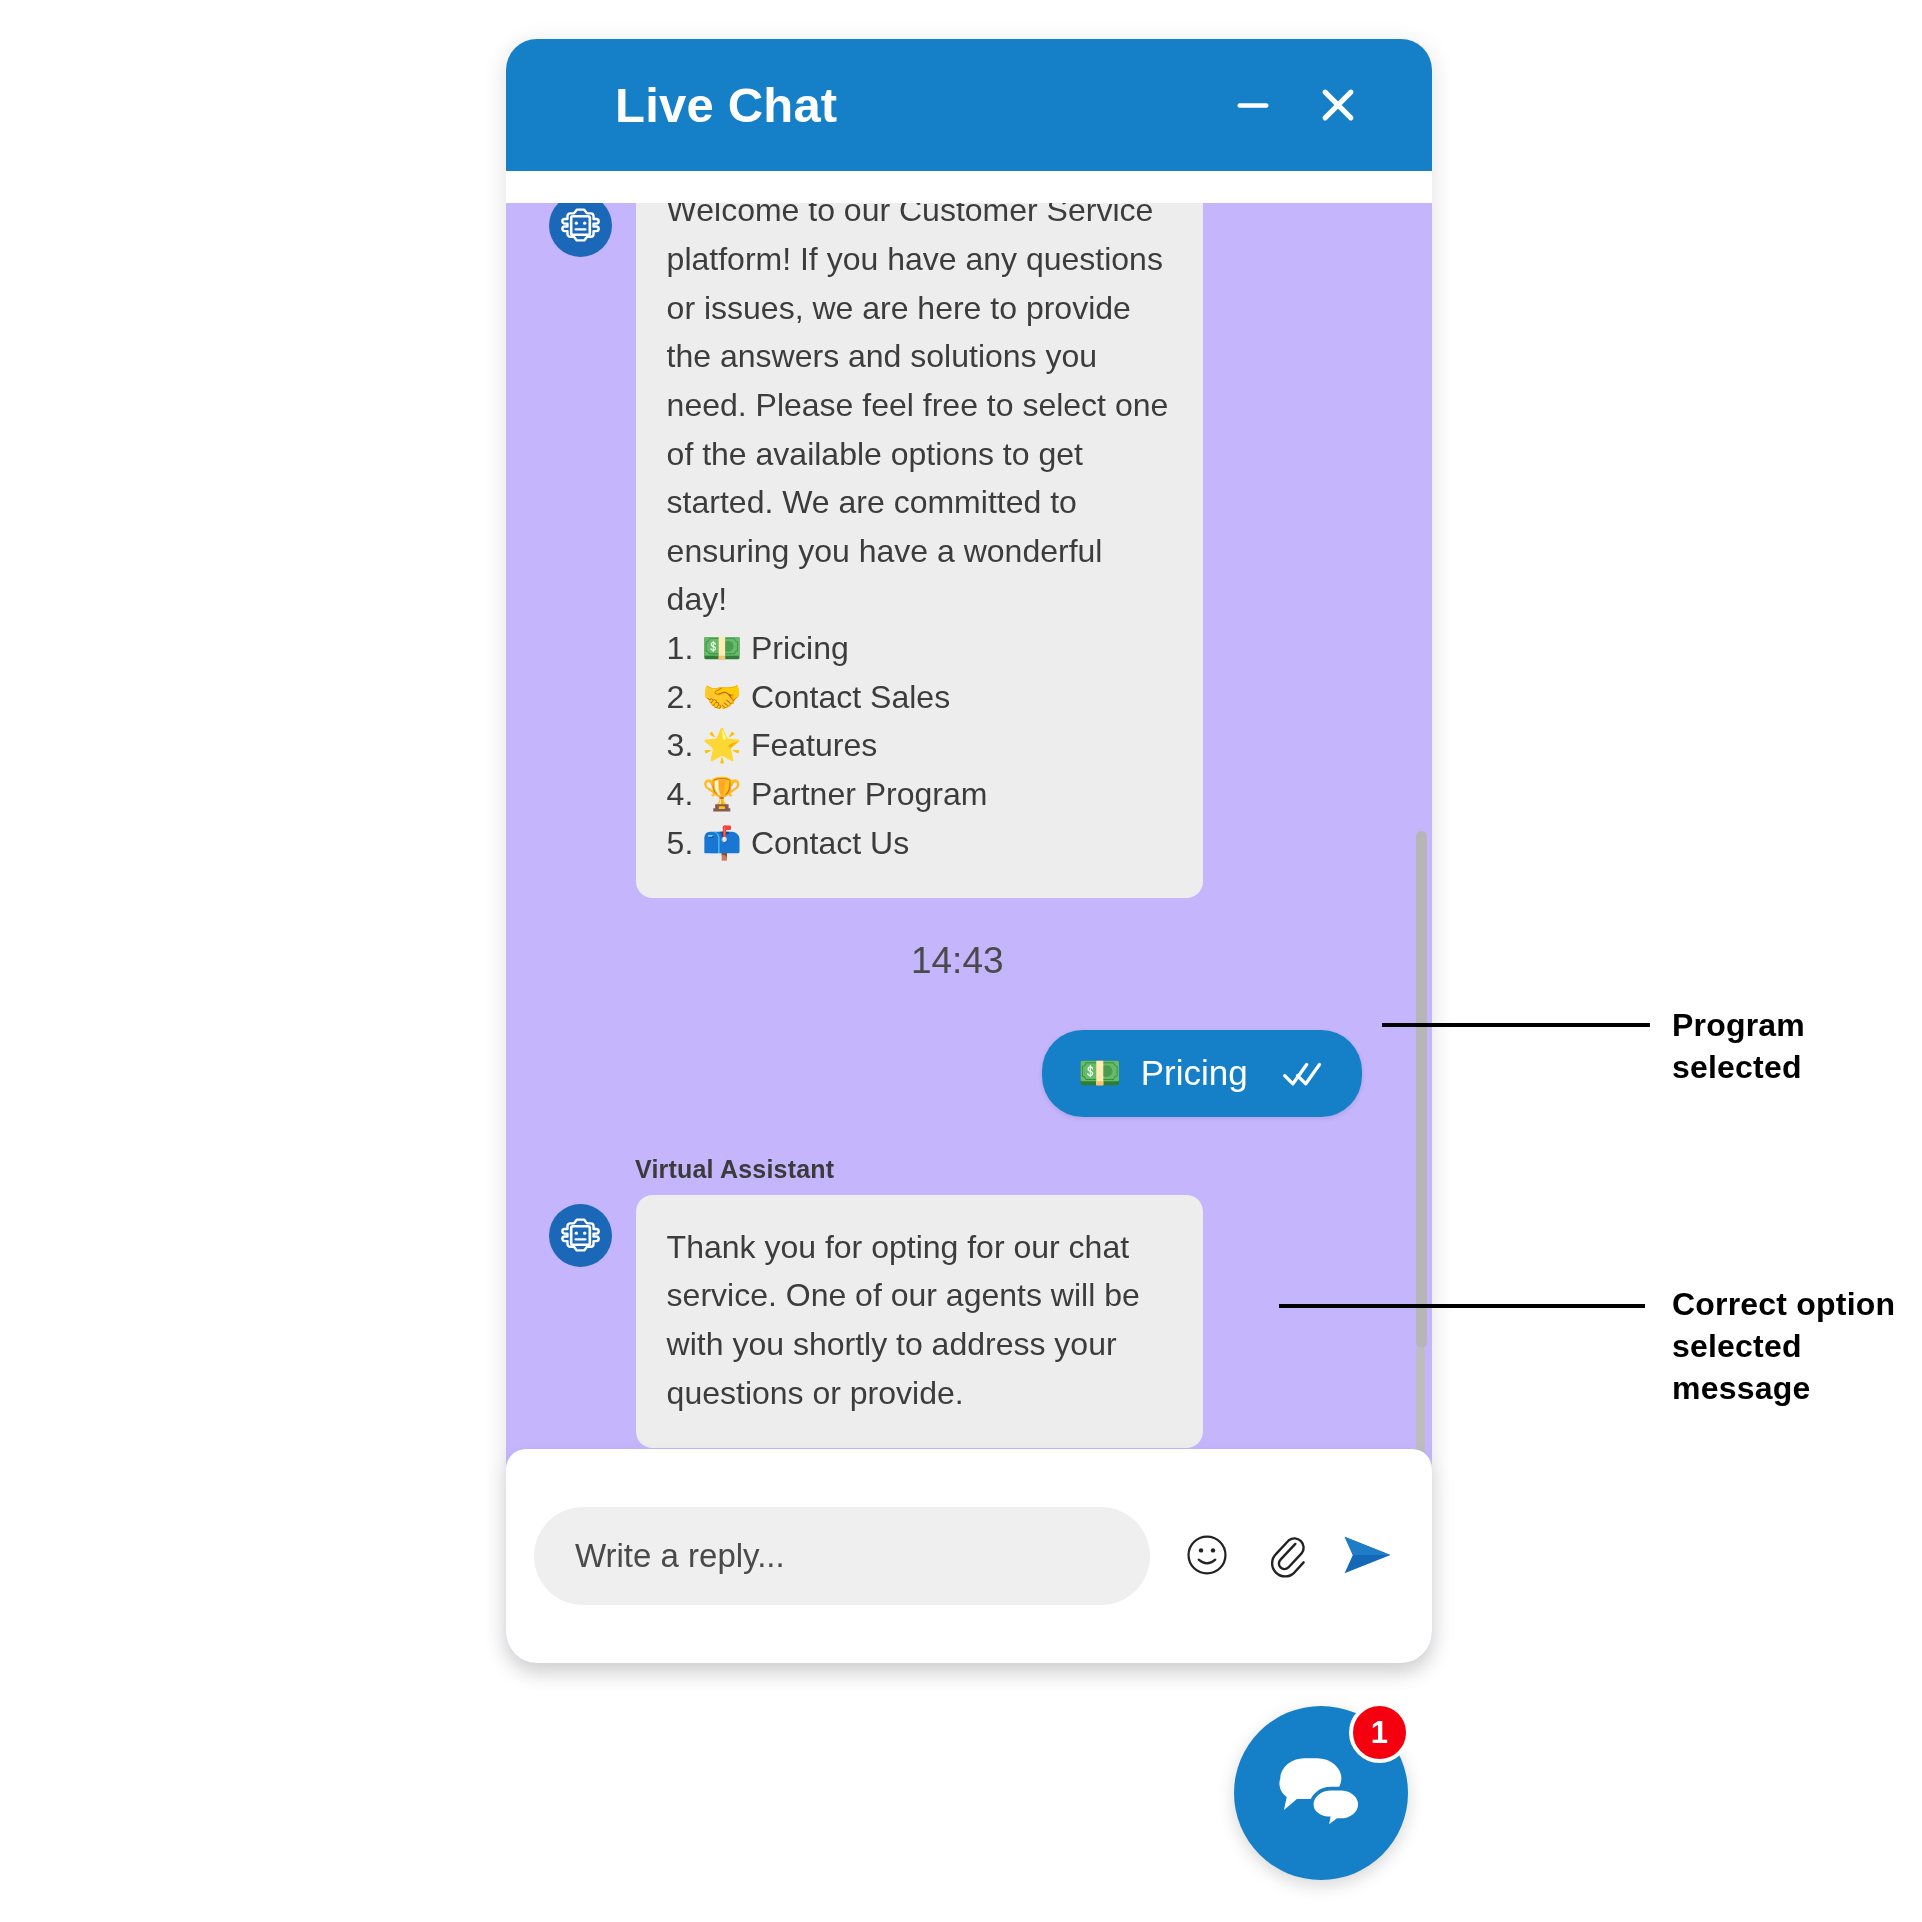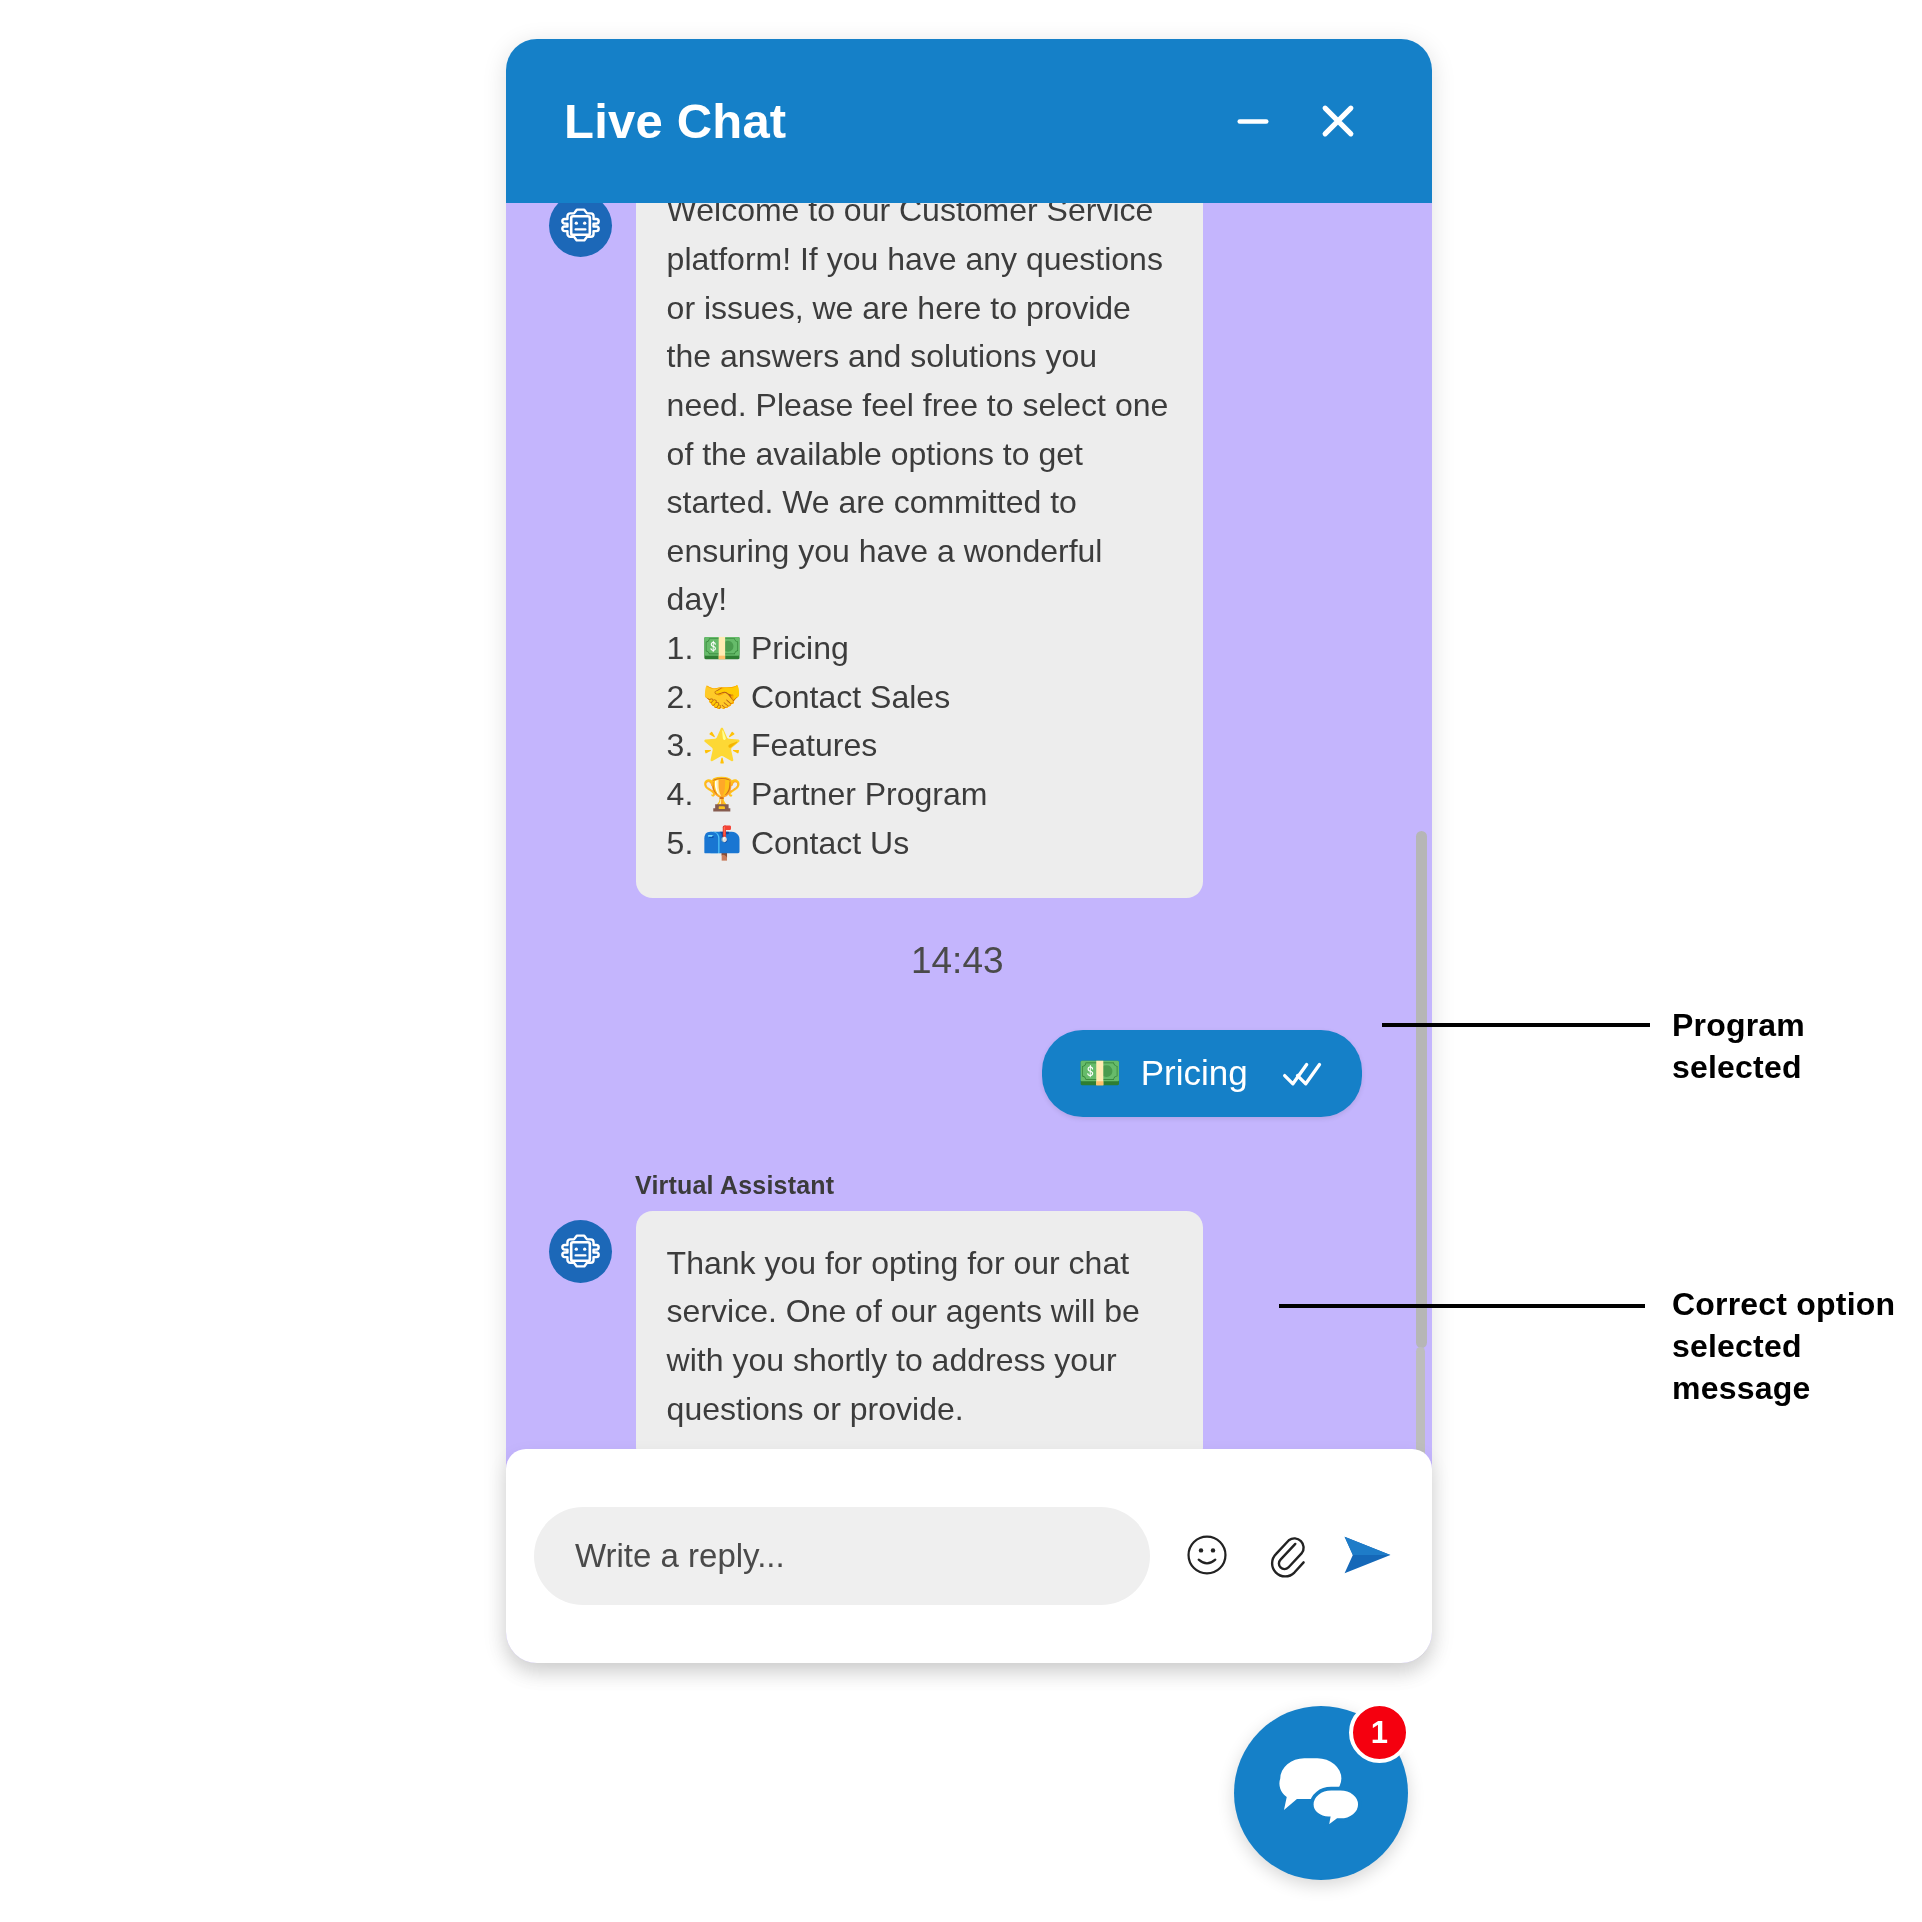--- a/index.html
+++ b/index.html
@@ -28,26 +28,26 @@
     border-radius: 31px;
     background: #ffffff;
     box-shadow: 0 5.5px 24px rgba(0,0,0,0.13);
     overflow: visible;
   }
 
   .chat-header {
     position: absolute;
     left: 0; top: 0;
     width: 100%;
-    height: 164px;
+    height: 132px;
     background: #1580C8;
     border-radius: 31px 31px 0 0;
     display: flex;
     align-items: center;
-    padding: 0 41px 0 58px;
+    padding: 0 41px 0 109px;
   }
   .chat-title {
     color: #ffffff;
     font-size: 49px;
     font-weight: bold;
     letter-spacing: 0.2px;
     flex: 1;
     line-height: 1;
   }
   .hdr-btns { display: flex; align-items: center; gap: 35px; padding-right: 28px;}
@@ -292,21 +292,21 @@
             <span>Pricing</span>
             <span class="ticks">
               <svg width="44" height="29.5" viewBox="0 0 48 32">
                 <path d="M4 18 L13 27 L28 6" fill="none" stroke="#ffffff" stroke-width="3.6" stroke-linecap="round" stroke-linejoin="round"></path>
                 <path d="M18 18 L27 27 L42 6" fill="none" stroke="#ffffff" stroke-width="3.6" stroke-linecap="round" stroke-linejoin="round"></path>
               </svg>
             </span>
           </div>
         </div>
 
-        <div style="margin-top:54px;">
+        <div style="margin-top:38px;">
           <div class="sender-name">Virtual Assistant</div>
           <div class="row bot">
             <div class="avatar">
               <span>
                 <svg width="41" height="41" viewBox="0 0 44 44">
                   <path d="M18 5 h8 l3 4 h4 a3 3 0 0 1 3 3 v3 h3 a2.5 2.5 0 0 1 0 5 h-3 v3 h3 a2.5 2.5 0 0 1 0 5 h-3 v3 a3 3 0 0 1 -3 3 h-4 l-3 4 h-8 l-3 -4 h-4 a3 3 0 0 1 -3 -3 v-3 h-3 a2.5 2.5 0 0 1 0 -5 h3 v-3 h-3 a2.5 2.5 0 0 1 0 -5 h3 v-3 a3 3 0 0 1 3 -3 h4 z" fill="none" stroke="#ffffff" stroke-width="2.6" stroke-linejoin="round"></path>
                   <rect x="12" y="12" width="20" height="20" rx="2" fill="none" stroke="#ffffff" stroke-width="2.8"></rect>
                   <circle cx="17.5" cy="19.5" r="1.8" fill="#ffffff"></circle>
                   <circle cx="26.5" cy="19.5" r="1.8" fill="#ffffff"></circle>
                   <rect x="15.5" y="25" width="13" height="2.4" rx="1.2" fill="#ffffff"></rect>

